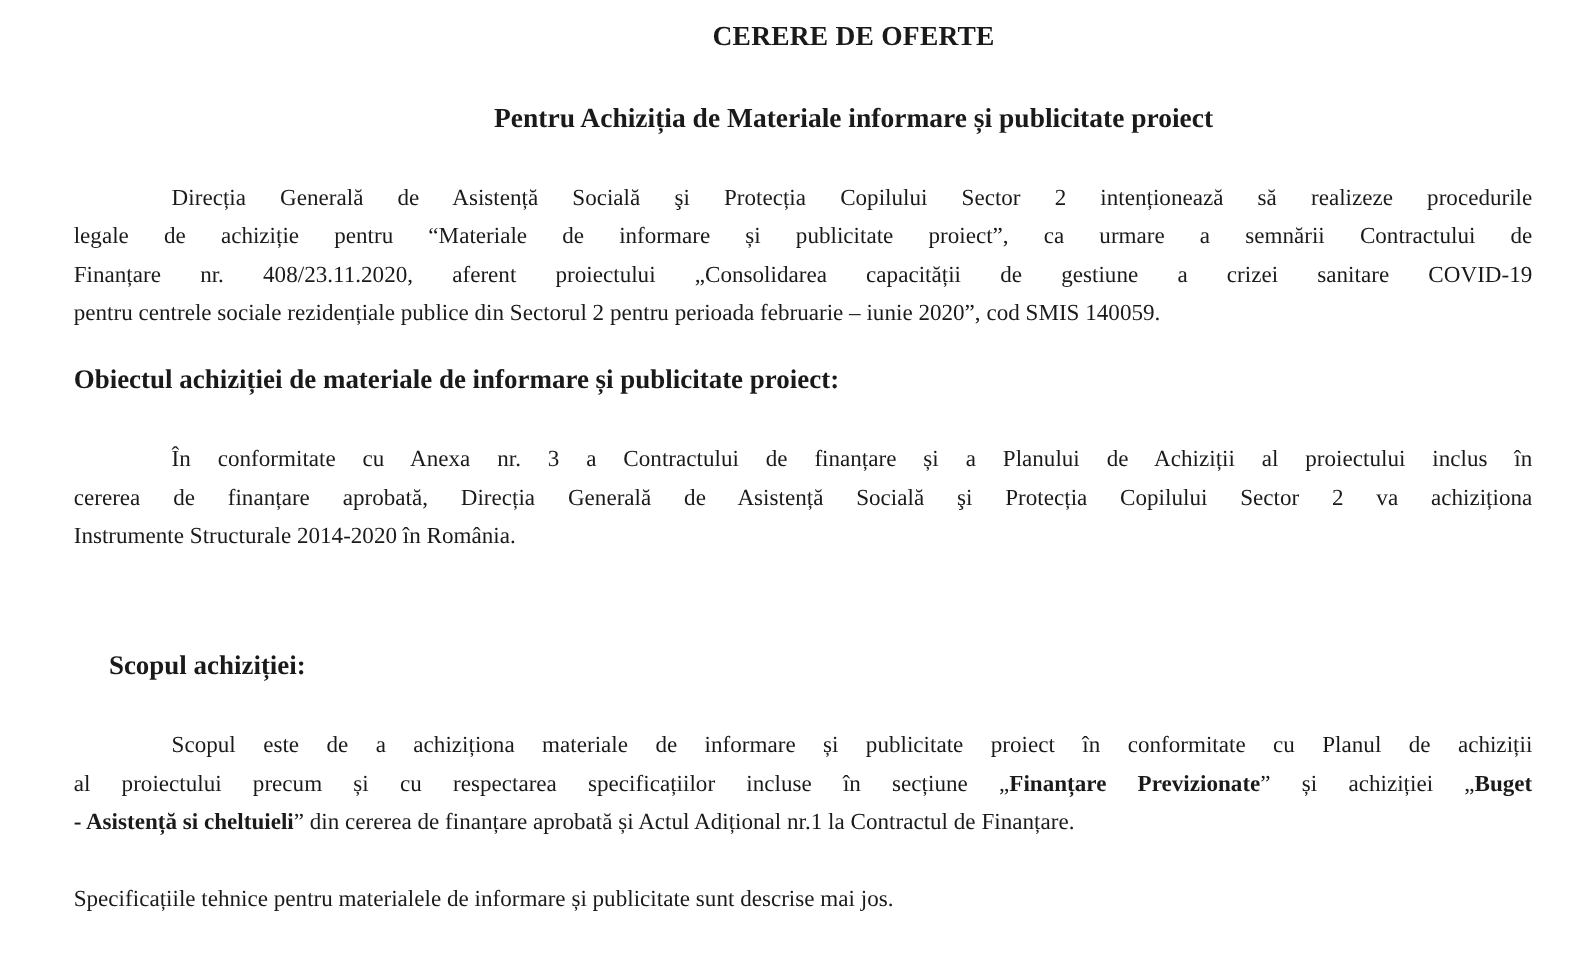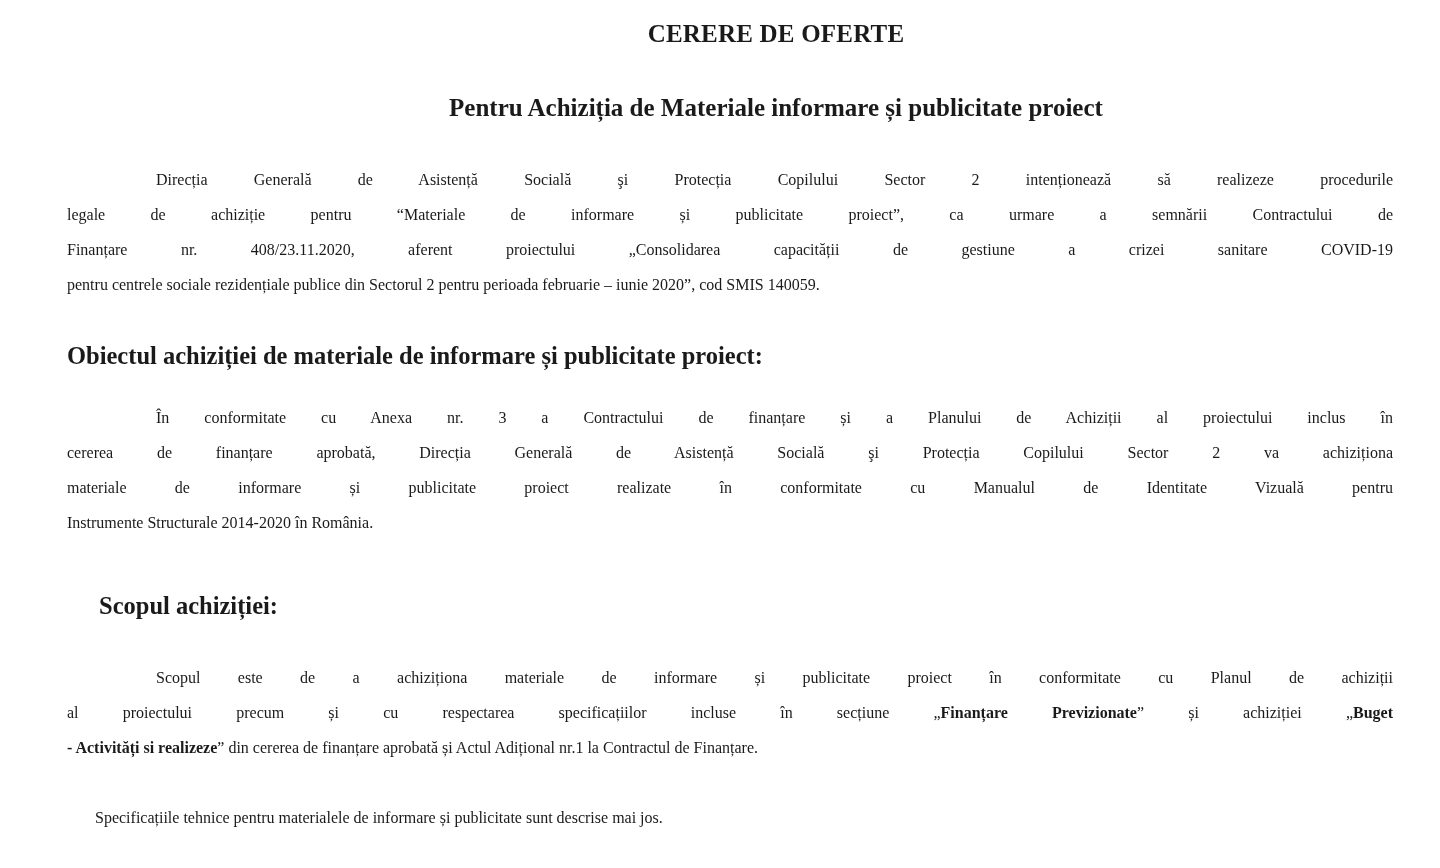--- a/index.html
+++ b/index.html
@@ -13,21 +13,21 @@
   .title {
     position: absolute; left: 0; width: 1552px; top: 20px;
     text-align: center; font-weight: bold; font-size: 25px; letter-spacing: 0.2px;
   }
   .subtitle {
     position: absolute; left: 0; width: 1552px; top: 94px;
     text-align: center; font-weight: bold; font-size: 25px;
   }
   .para {
     position: absolute; left: 67px; width: 1326px;
-    font-size: 16px; line-height: 35px; text-align: justify;
+    font-size: 21px; line-height: 35px; text-align: justify;
   }
   .para .line { display: block; text-align: justify; text-align-last: justify; white-space: nowrap; }
   .para .line.last { text-align-last: left; }
   .para .line.indent { padding-left: 89px; }
   .heading {
     position: absolute; left: 67px; font-weight: bold; font-size: 24.5px;
   }
   .b { font-weight: bold; }
 </style>
 </head>
@@ -38,34 +38,33 @@
   <div class="title">CERERE DE OFERTE</div>
   <div class="subtitle">Pentru Achiziția de Materiale informare și publicitate proiect</div>
 
   <div class="para" style="top:162px;">
     <span class="line indent">Direcția Generală de Asistență Socială şi Protecția Copilului Sector 2 intenționează să realizeze procedurile</span>
     <span class="line">legale de achiziție pentru “Materiale de informare și publicitate proiect”, ca urmare a semnării Contractului de</span>
     <span class="line">Finanțare nr. 408/23.11.2020, aferent proiectului „Consolidarea capacității de gestiune a crizei sanitare COVID-19</span>
     <span class="line last">pentru centrele sociale rezidențiale publice din Sectorul 2 pentru perioada februarie – iunie 2020”, cod SMIS 140059.</span>
   </div>
 
-  <div class="heading" style="top:342px;text-align:right;">Obiectul achiziției de materiale de informare și publicitate proiect:</div>
+  <div class="heading" style="top:332px;text-align:right;">Obiectul achiziției de materiale de informare și publicitate proiect:</div>
 
   <div class="para" style="top:400px;">
     <span class="line indent">În conformitate cu Anexa nr. 3 a Contractului de finanțare și a Planului de Achiziții al proiectului inclus în</span>
     <span class="line">cererea de finanțare aprobată, Direcția Generală de Asistență Socială şi Protecția Copilului Sector 2 va achiziționa</span>
-    <span class="line">materiale de informare și publicitate proiect realizate în conformitate cu Manualul de Identitate Vizuală pentru</span>
     <span class="line last">Instrumente Structurale 2014-2020 în România.</span>
   </div>
 
   <div class="heading" style="top:592px;margin-left:32px;">Scopul achiziției:</div>
 
   <div class="para" style="top:660px;">
     <span class="line indent">Scopul este de a achiziționa materiale de informare și publicitate proiect în conformitate cu Planul de achiziții</span>
     <span class="line"><span>al proiectului precum și cu respectarea specificațiilor incluse în secțiune „</span><span class="b">Finanțare Previzionate</span><span>” și achiziției „</span><span class="b">Buget</span></span>
-    <span class="line last"><span class="b">- Activități si realizeze</span><span>” din cererea de finanțare aprobată și Actul Adițional nr.1 la Contractul de Finanțare.</span></span>
+    <span class="line last"><span class="b">- Asistență si cheltuieli</span><span>” din cererea de finanțare aprobată și Actul Adițional nr.1 la Contractul de Finanțare.</span></span>
   </div>
 
-  <div class="para" style="top:800px;margin-left:28px;">
+  <div class="para" style="top:800px;">
     <span class="line last">Specificațiile tehnice pentru materialele de informare și publicitate sunt descrise mai jos.</span>
   </div>
 
 </div>
 
 </body></html>

